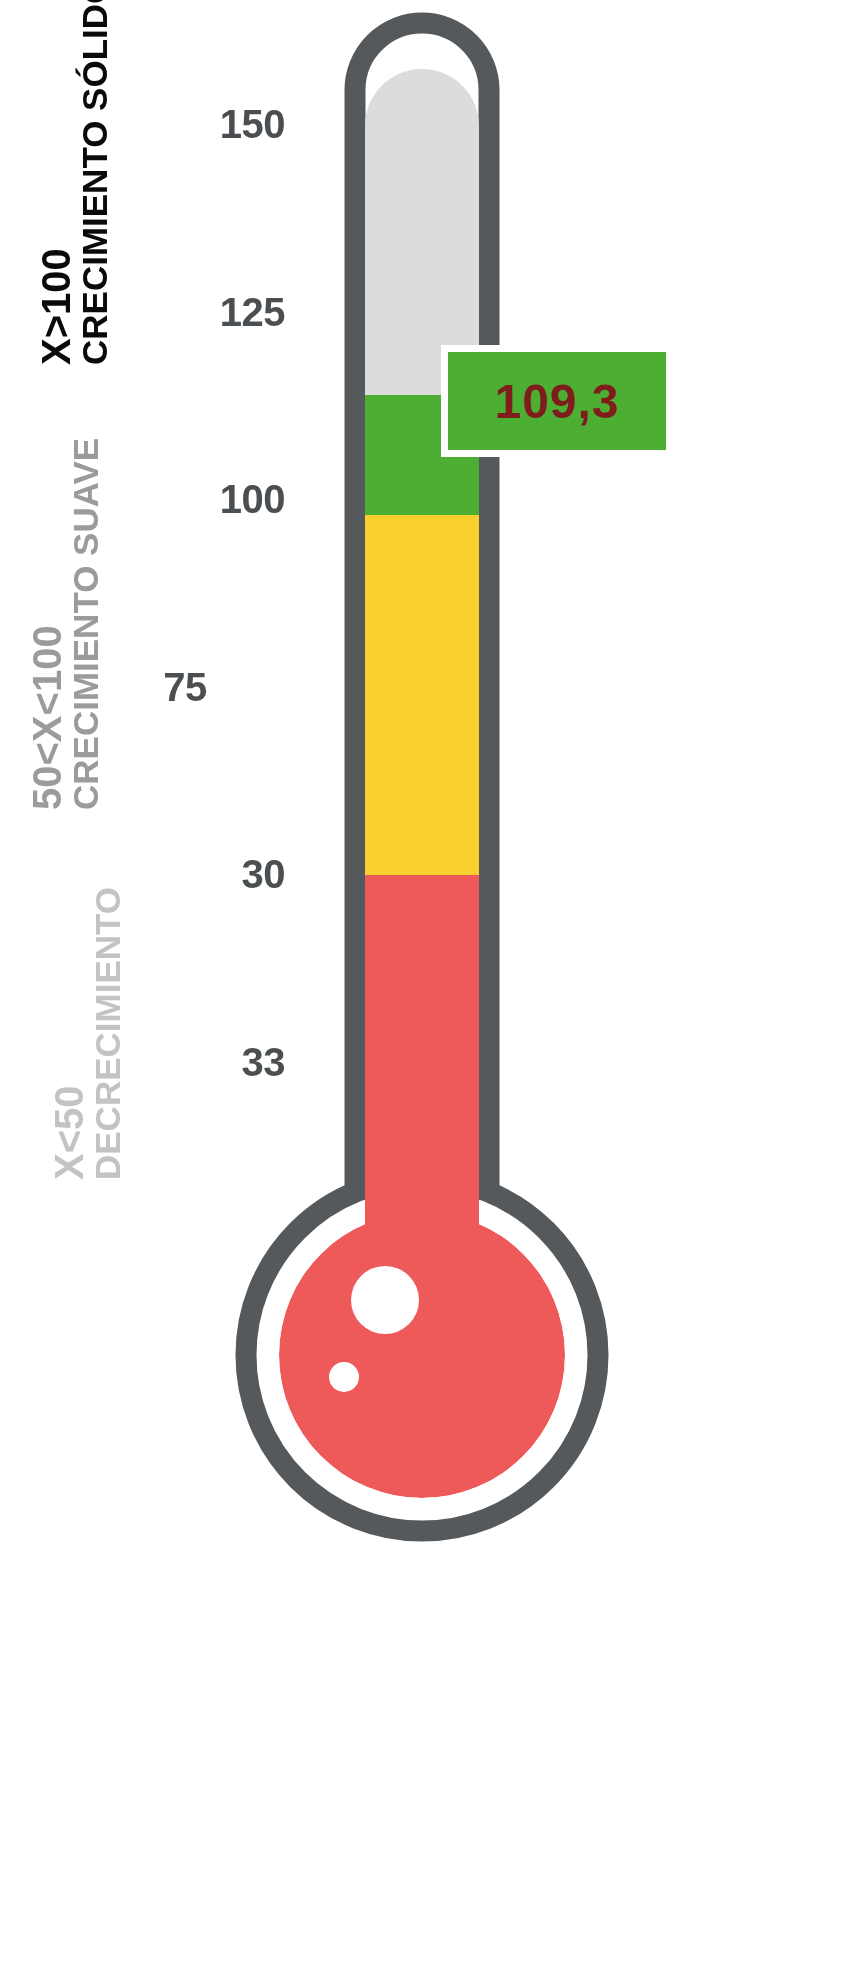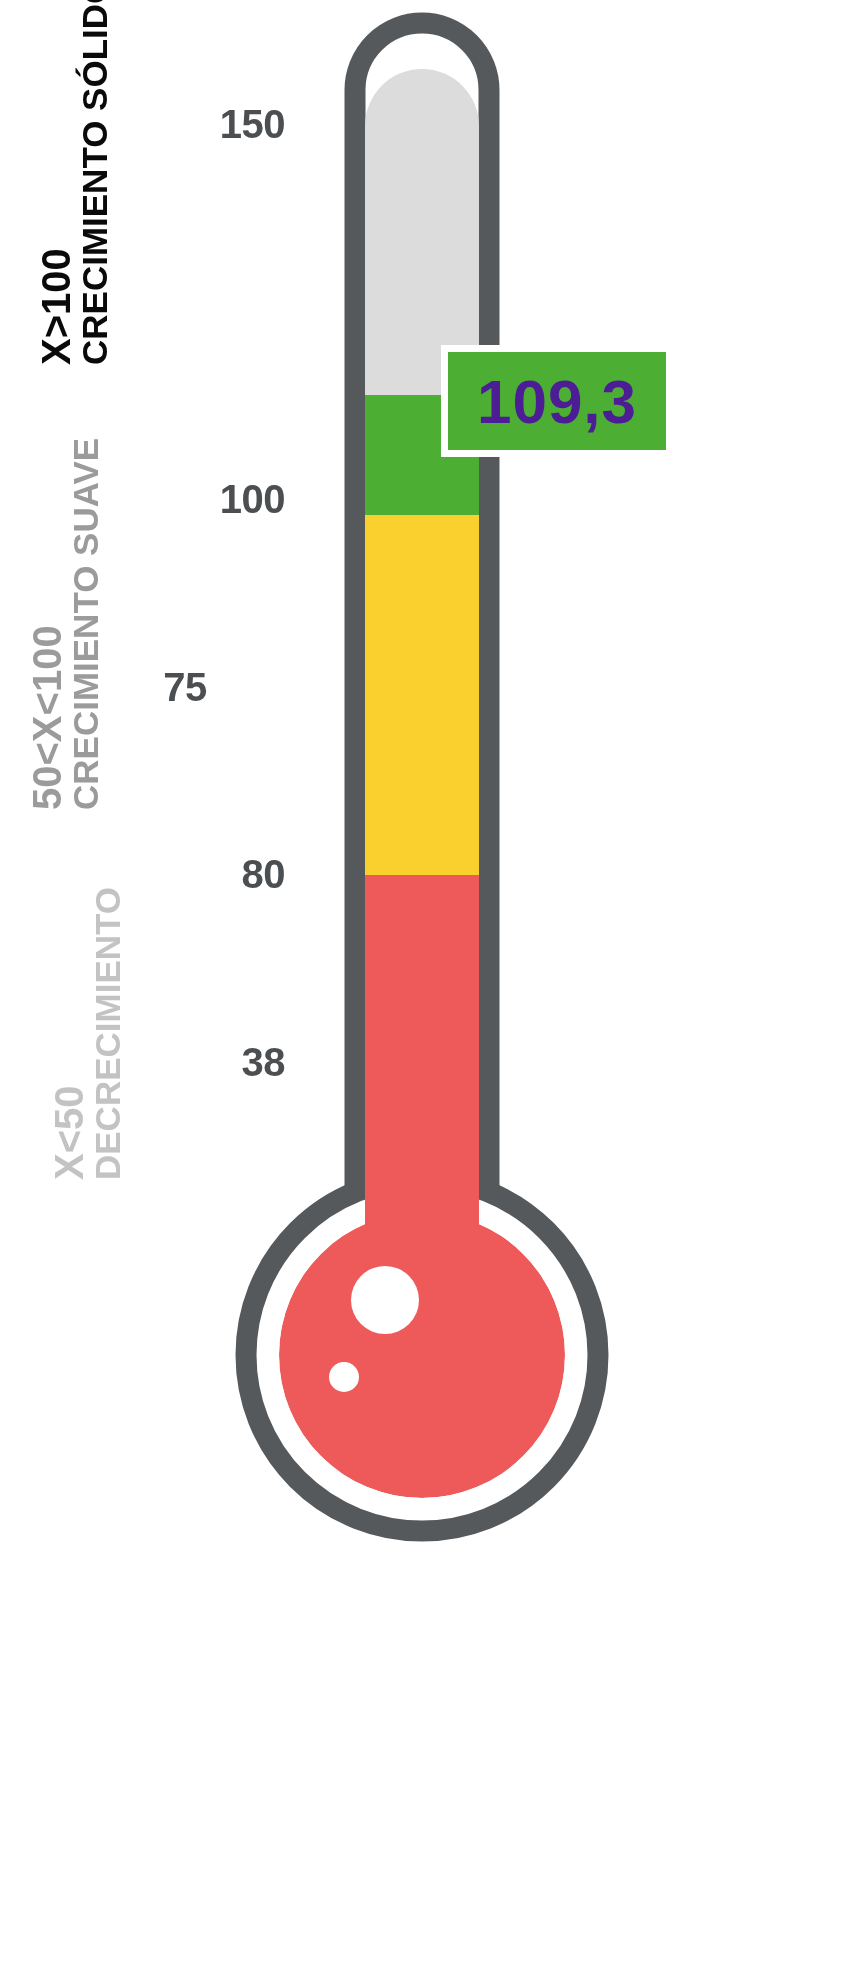--- a/index.html
+++ b/index.html
@@ -20,21 +20,21 @@
   .zone .l1{font-weight:bold;font-size:40px;letter-spacing:0px;display:block;}
   .zone .l2{font-weight:bold;font-size:35px;letter-spacing:0px;display:block;}
   .zone-top  .l1,.zone-top  .l2{color:#0a0a0a;}
   .zone-mid  .l1,.zone-mid  .l2{color:#9B9B9B;}
   .zone-bot  .l1,.zone-bot  .l2{color:#C3C3C3;}
 
   
   .callout{position:absolute;display:flex;align-items:center;
            justify-content:center;box-sizing:border-box;
            border:7px solid #ffffff;}
-  .callout span{font-weight:bold;font-size:62px;color:#4c1d95;
+  .callout span{font-weight:bold;font-size:48px;color:#7f1d1d;
                 letter-spacing:1px;}
 </style>
 </head>
 <body>
 
 <div class="stage">
 
   <svg class="thermo" viewBox="0 0 863 1971">
     <defs>
 
@@ -69,24 +69,25 @@
     </g>
 
     <g clip-path="url(#bulbClip)">
       <circle cx="422" cy="1355" r="143" fill="#EE5A5A"></circle>
       <circle cx="385" cy="1300" r="34" fill="#ffffff"></circle>
       <circle cx="344" cy="1377" r="15" fill="#ffffff"></circle>
     </g>
   </svg>
 
   <div class="tick" style="left:85px;  top:104px;">150</div>
+  <div class="tick" style="left:85px;  top:292px;">125</div>
   <div class="tick" style="left:85px;  top:479px;text-align:right;">100</div>
   <div class="tick" style="left:85px;  top:667px;text-align:center;">75</div>
-  <div class="tick" style="left:85px;  top:854px;">80</div>
-  <div class="tick" style="left:85px;  top:1042px;">38</div>
+  <div class="tick" style="left:85px;  top:854px;">30</div>
+  <div class="tick" style="left:85px;  top:1042px;">33</div>
 
   <div class="zone zone-top" style="left:35px; top:365px;">
     <span class="l1">X&gt;100</span>
     <span class="l2">CRECIMIENTO SÓLIDO</span>
   </div>
 
   <div class="zone zone-mid" style="left:26px; top:810px;">
     <span class="l1">50&lt;X&lt;100</span>
     <span class="l2">CRECIMIENTO SUAVE</span>
   </div>

